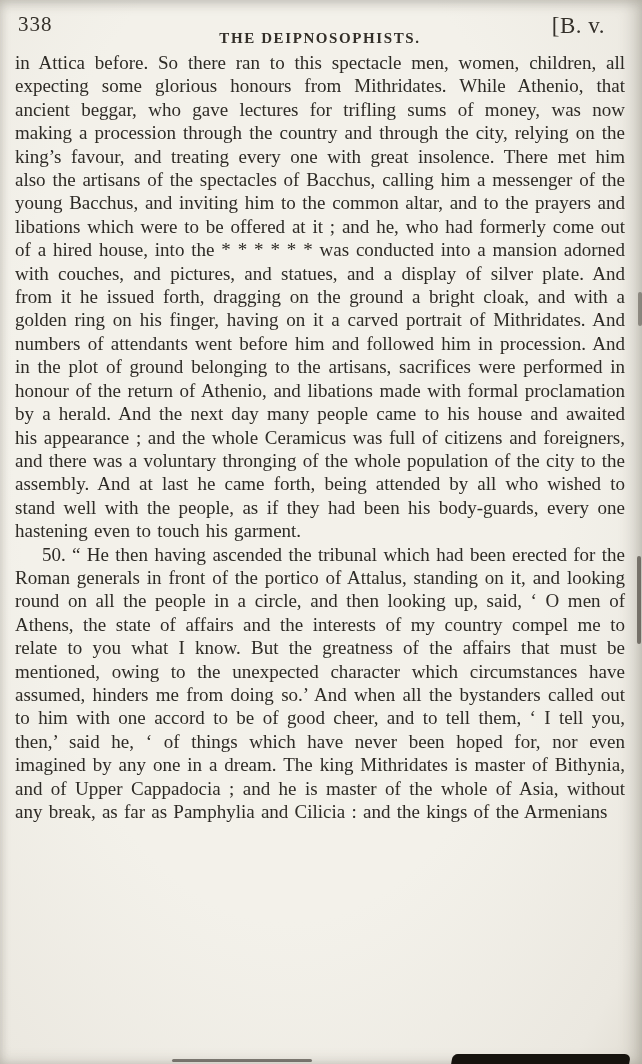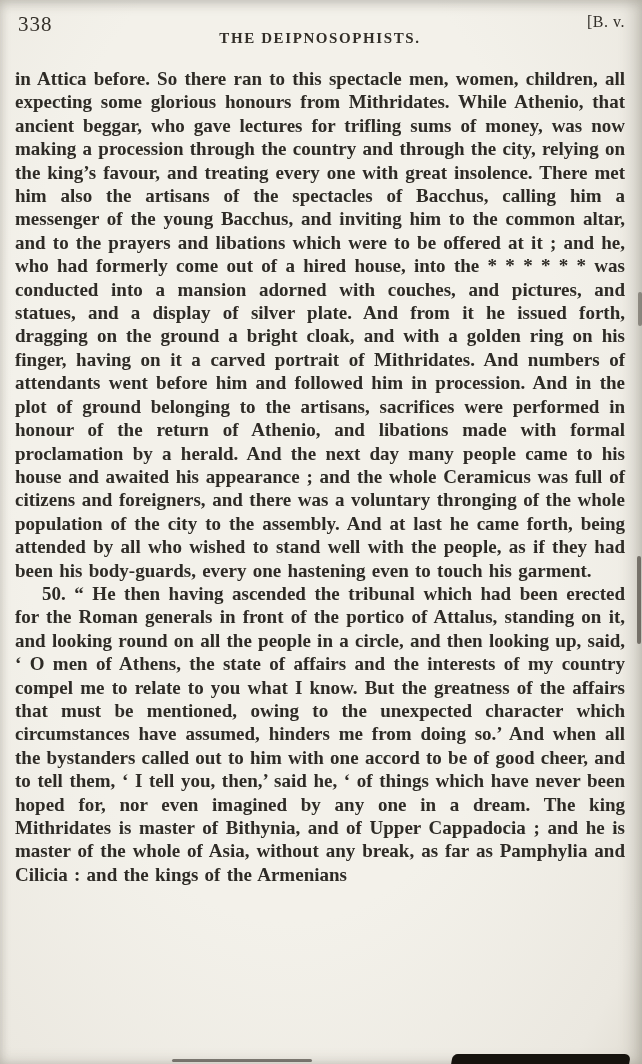--- a/index.html
+++ b/index.html
@@ -20,21 +20,21 @@
       inset -8px 0 16px rgba(70, 63, 50, 0.22),
       inset 3px 0 9px rgba(70, 63, 50, 0.10),
       inset 0 5px 10px rgba(70, 63, 50, 0.08);
     overflow: hidden;
     font-family: "Liberation Serif", "DejaVu Serif", serif;
     color: #2e2b26;
   }
   .page-header {
     position: relative;
     height: 32px;
-    margin-bottom: 25px;
+    margin-bottom: 9px;
   }
   .page-number {
     position: absolute;
     left: 3px;
     top: 2px;
     font-size: 21px;
     letter-spacing: 1px;
     color: #34302a;
   }
   .running-title {
@@ -43,37 +43,36 @@
     top: 20px;
     transform: translateX(-50%);
     font-size: 15px;
     font-weight: bold;
     letter-spacing: 1.6px;
     white-space: nowrap;
     color: #322e28;
   }
   .book-reference {
     position: absolute;
-    right: 0;
+    right: 20px;
     top: 3px;
-    font-size: 16px;
+    font-size: 23px;
     letter-spacing: 0.5px;
     color: #34302a;
   }
   .page-body {
     position: relative;
   }
   .para {
     margin: 0;
     font-size: 19px;
     line-height: 23.4px;
     text-align: justify;
     word-spacing: 1.5px;
     color: #2e2b26;
-    font-weight: bold;
   }
   .para.indented {
     text-indent: 27px;
   }
   
   .artifact {
     position: absolute;
     pointer-events: none;
   }
   .artifact-right-edge {

